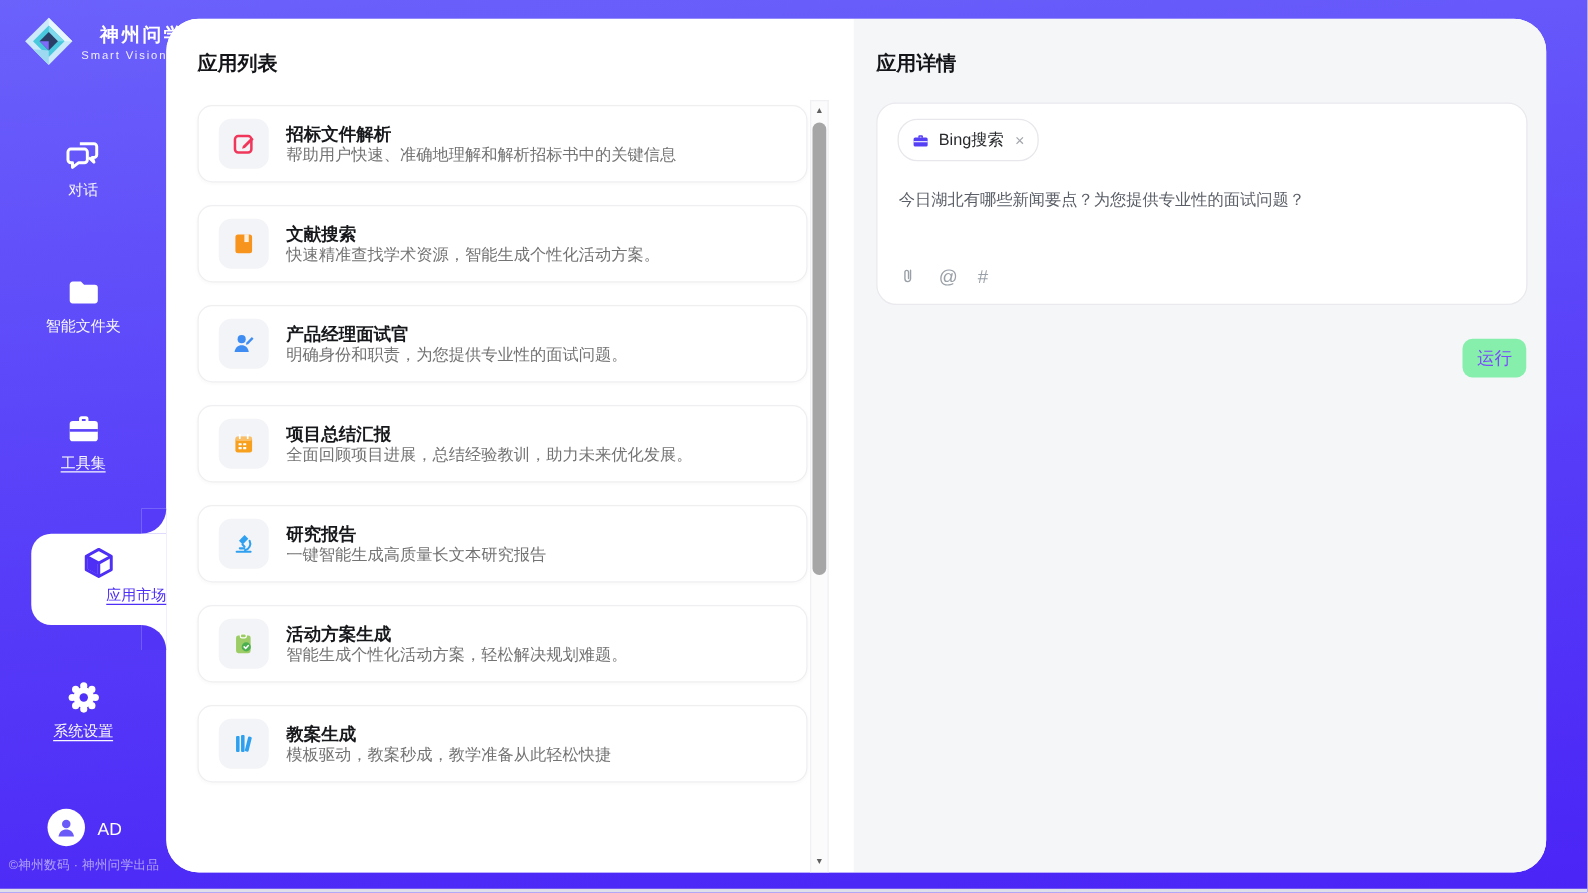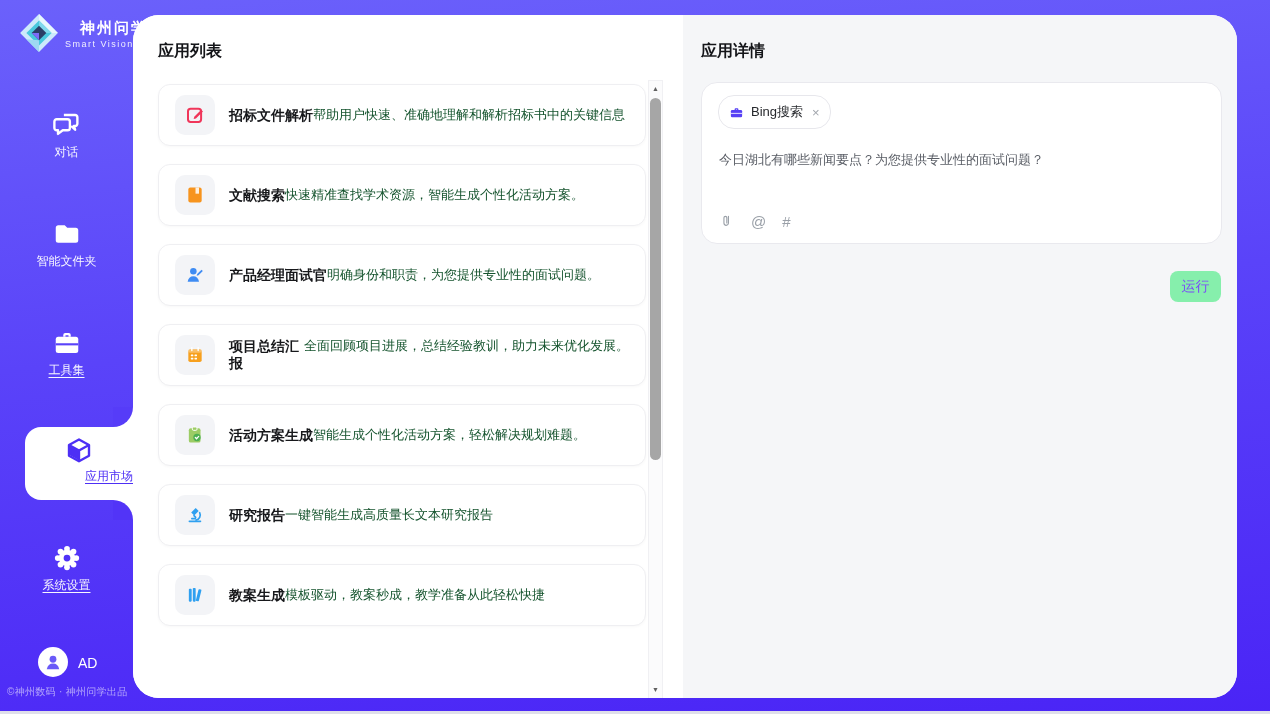--- a/index.html
+++ b/index.html
@@ -39,23 +39,23 @@
   .content{position:absolute;left:133px;top:15px;width:1104px;height:683px;background:#fff;
     border-radius:26px;display:flex;overflow:hidden;z-index:2;}
   .app-list{width:550px;background:#fff;position:relative;}
   .panel-title{position:absolute;top:26px;left:25px;margin:0;font-size:16px;font-weight:bold;color:#141519;}
   .cards{position:absolute;top:69px;left:25px;width:488px;display:flex;flex-direction:column;gap:18px;}
   .card{height:62px;border:1px solid #efeff2;border-radius:12px;background:#fff;display:flex;align-items:center;
     padding:0 16px;gap:14px;box-sizing:border-box;box-shadow:0 1px 3px rgba(20,20,40,.03);cursor:pointer;flex:0 0 auto;}
   .card.selected{background:#ece4fc;border-color:#9466f8;}
   .card-icon{width:40px;height:40px;border-radius:10px;background:#f3f4f7;display:flex;align-items:center;justify-content:center;flex:0 0 auto;}
   .card.selected .card-icon{background:#f0eaf9;}
-  .card-text{display:flex;flex-direction:row;min-width:0;}
+  .card-text{display:flex;flex-direction:column;min-width:0;}
   .card-title{font-size:14px;font-weight:bold;color:#17181b;line-height:17px;}
-  .card-desc{font-size:13px;color:#14532d;line-height:16px;margin-top:0;white-space:nowrap;}
+  .card-desc{font-size:13px;color:#737373;line-height:16px;margin-top:0;white-space:nowrap;}
 
   .scrollbar{position:absolute;top:65px;bottom:0;right:20px;width:15px;background:#fbfbfc;border:1px solid #f0f0f3;border-bottom:none;box-sizing:border-box;}
   .sb-arrow{position:absolute;left:0;width:100%;text-align:center;font-size:7px;color:#606060;line-height:12px;cursor:pointer;}
   .sb-arrow.up{top:2px}.sb-arrow.down{bottom:2px}
   .sb-thumb{position:absolute;left:1px;right:1px;top:17px;height:362px;background:#a6a6a6;border-radius:7px;cursor:grab;}
 
   .app-detail{flex:1;background:#f5f6f8;position:relative;}
   .input-card{position:absolute;left:18px;top:67px;width:521px;height:162px;background:#fff;
     border:1px solid #e9e9ee;border-radius:16px;box-sizing:border-box;}
   .tag{position:absolute;left:16px;top:12px;height:32px;padding:0 10px 0 10px;border:1px solid #e7e7ec;border-radius:16px;
@@ -224,46 +224,46 @@
             </svg>
           </span>
     <span class="card-text">
       <span class="card-title">项目总结汇报</span>
       <span class="card-desc">全面回顾项目进展，总结经验教训，助力未来优化发展。</span>
     </span>
   </div>
         <div class="card">
     <span class="card-icon">
             <svg width="20" height="20" viewBox="0 0 24 24">
-              <rect x="4.6" y="4" width="14" height="17" rx="2.2" fill="#9ccc65"></rect>
-              <rect x="8.8" y="2.4" width="5.6" height="4" rx="1.4" fill="#9ccc65" stroke="#fff" stroke-width="1.2"></rect>
-              <circle cx="14.4" cy="15" r="4.4" fill="#4caf50"></circle>
-              <path d="M12.4 15l1.5 1.5 2.5-2.8" stroke="#fff" stroke-width="1.5" fill="none" stroke-linecap="round"></path>
-            </svg>
-          </span>
-    <span class="card-text">
-      <span class="card-title">活动方案生成</span>
-      <span class="card-desc">智能生成个性化活动方案，轻松解决规划难题。</span>
-    </span>
-  </div>
-        <div class="card">
-    <span class="card-icon">
-            <svg width="20" height="20" viewBox="0 0 24 24">
               <path d="M12.8 3.6l3.6 3.6-5.4 5.4-3.6-3.6z" fill="#2fa0f0"></path>
               <g fill="none" stroke="#2fa0f0" stroke-width="2" stroke-linecap="round">
                 <path d="M10.8 12.8l2 2"></path>
                 <path d="M17.6 9.2a6.2 6.2 0 0 1-4.4 8.9"></path>
                 <path d="M5.2 19.6h13.4"></path>
                 <path d="M8.2 16.4h4.2"></path>
               </g>
             </svg>
           </span>
     <span class="card-text">
       <span class="card-title">研究报告</span>
       <span class="card-desc">一键智能生成高质量长文本研究报告</span>
+    </span>
+  </div>
+        <div class="card">
+    <span class="card-icon">
+            <svg width="20" height="20" viewBox="0 0 24 24">
+              <rect x="4.6" y="4" width="14" height="17" rx="2.2" fill="#9ccc65"></rect>
+              <rect x="8.8" y="2.4" width="5.6" height="4" rx="1.4" fill="#9ccc65" stroke="#fff" stroke-width="1.2"></rect>
+              <circle cx="14.4" cy="15" r="4.4" fill="#4caf50"></circle>
+              <path d="M12.4 15l1.5 1.5 2.5-2.8" stroke="#fff" stroke-width="1.5" fill="none" stroke-linecap="round"></path>
+            </svg>
+          </span>
+    <span class="card-text">
+      <span class="card-title">活动方案生成</span>
+      <span class="card-desc">智能生成个性化活动方案，轻松解决规划难题。</span>
     </span>
   </div>
         <div class="card">
     <span class="card-icon">
             <svg width="20" height="20" viewBox="0 0 24 24">
               <g fill="#2fa0f0">
                 <rect x="4.6" y="4.6" width="3.4" height="15.4" rx="1"></rect>
                 <rect x="9.4" y="3.6" width="3.4" height="16.4" rx="1"></rect>
                 <rect x="14.6" y="5" width="3.6" height="14.6" rx="1" transform="rotate(14 16.4 12.3)"></rect>
               </g>

